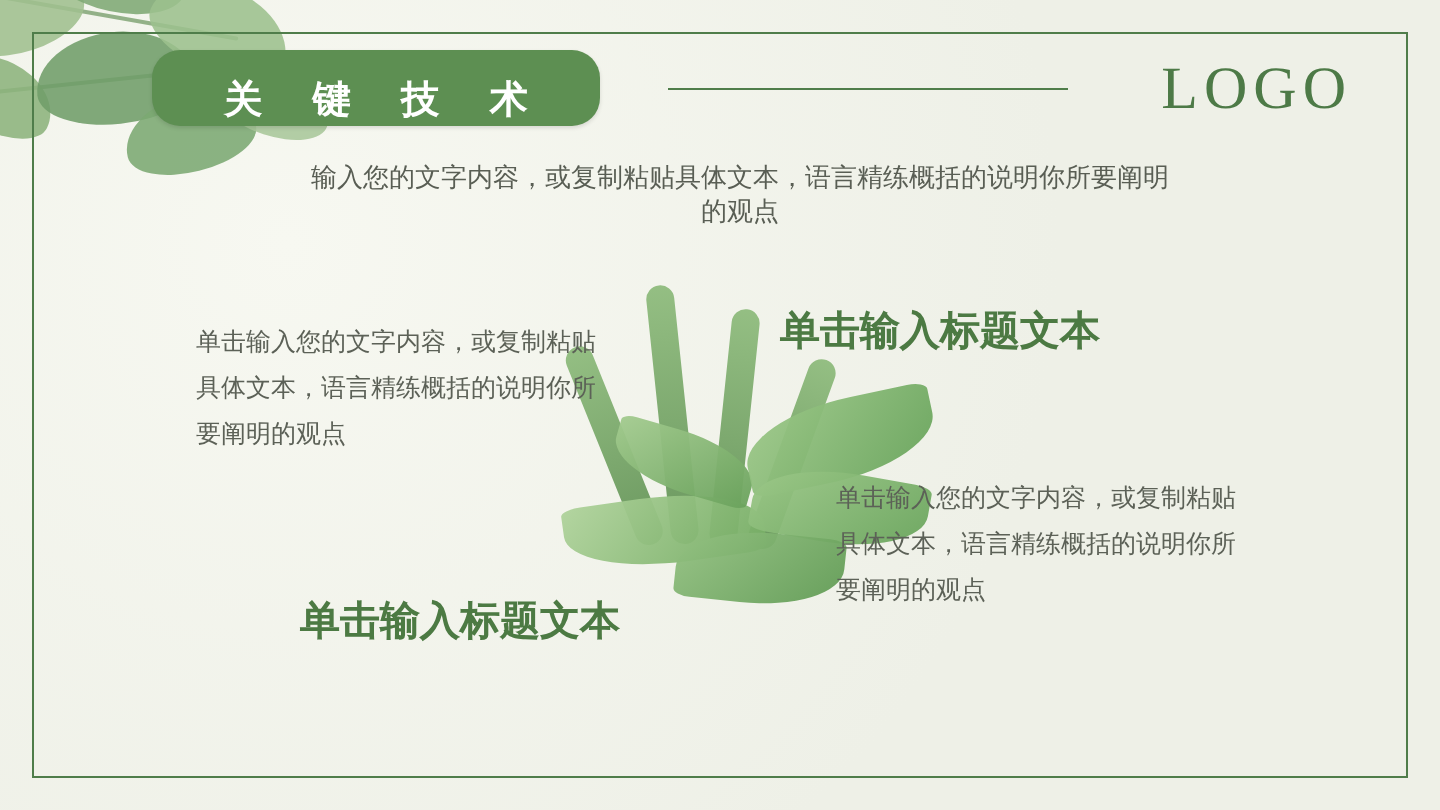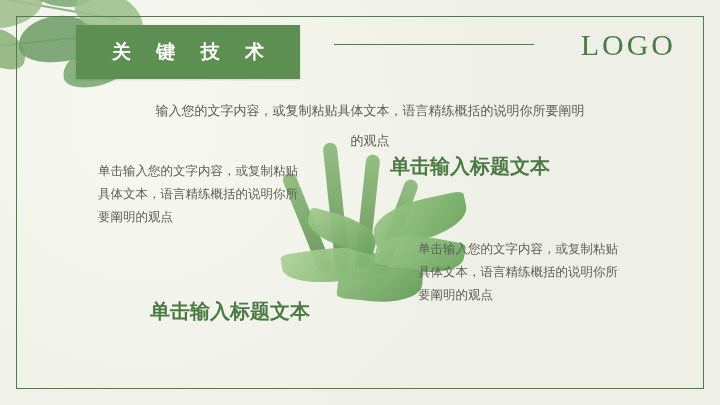--- a/index.html
+++ b/index.html
@@ -34,26 +34,27 @@
     box-sizing: border-box;
     pointer-events: none;
   }
 
   
   .title-banner {
     position: absolute;
     left: 76px;
     top: 25px;
     width: 224px;
-    height: 54px;
+    height: 38px;
     background: #5d8f52;
     display: flex;
-    align-items: center;
+    align-items: flex-end;
     justify-content: center;
     box-shadow: 0 1px 2px rgba(0,0,0,0.12);
+    border-radius: 14px;
   }
   .title-banner span {
     color: #ffffff;
     font-size: 19px;
     font-weight: bold;
     letter-spacing: 10px;
     text-indent: 10px;
   }
 
   
@@ -81,22 +82,21 @@
 
   
   .intro {
     position: absolute;
     left: 150px;
     top: 80px;
     width: 440px;
     text-align: center;
     color: #595e54;
     font-size: 13px;
-    line-height: 30px;
-    margin-top: 16px;
+    line-height: 17px;
   }
 
   
   .block {
     position: absolute;
     color: #5c6157;
     font-size: 12.5px;
     line-height: 23px;
   }
   .block .heading {

